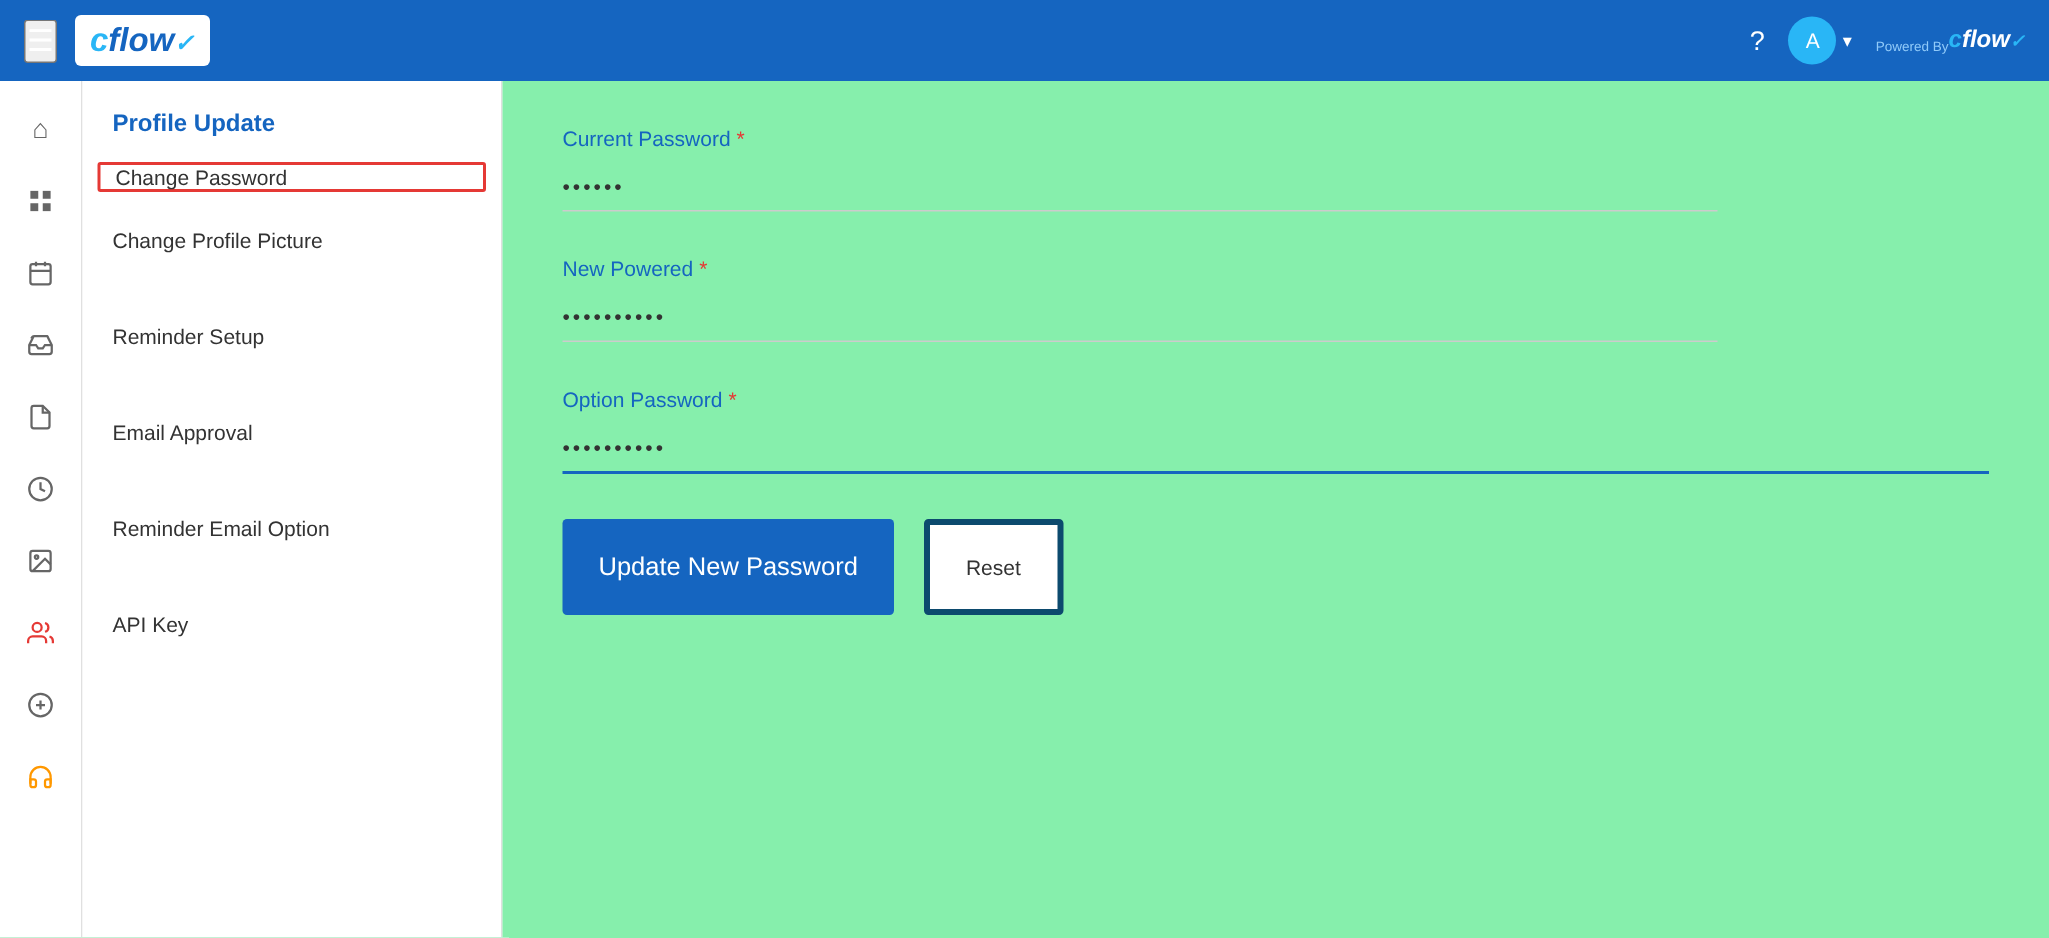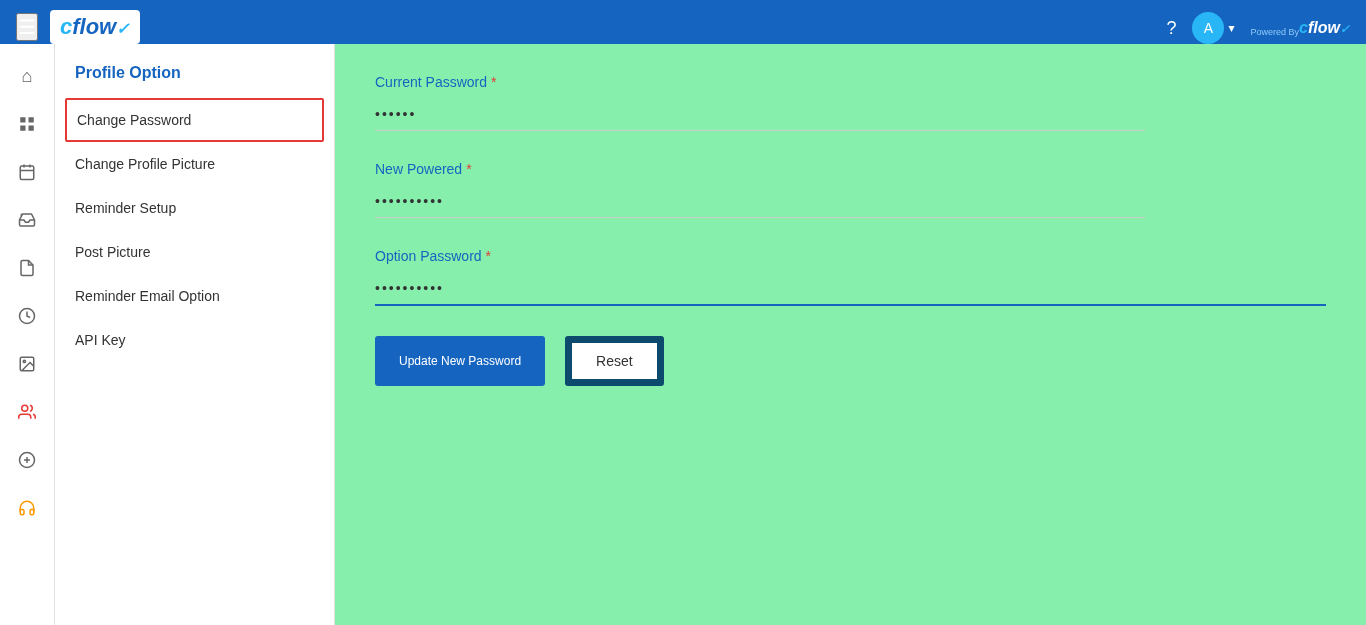--- a/index.html
+++ b/index.html
@@ -1,23 +1,23 @@
 <!DOCTYPE html>
 <html><head>
   <meta charset="utf-8">
   <style>
     * { box-sizing: border-box; margin: 0; padding: 0; }
     body { font-family: Arial, sans-serif; background: #f0f0f0; display: flex; flex-direction: column; height: 625px; overflow: hidden; }
 
     
     .top-nav {
       background: #1565C0;
-      height: 44px;
-      display: flex;
-      align-items: flex-end;
+      height: 54px;
+      display: flex;
+      align-items: center;
       justify-content: space-between;
       padding: 0 16px;
       flex-shrink: 0;
     }
     .top-nav-left {
       display: flex;
       align-items: center;
       gap: 12px;
     }
     .hamburger {
@@ -111,29 +111,29 @@
       padding: 20px 0;
       flex-shrink: 0;
     }
     .profile-sidebar-title {
       color: #1565C0;
       font-size: 16px;
       font-weight: bold;
       padding: 0 20px 16px 20px;
     }
     .sidebar-menu-item {
-      padding: 14px 20px;
+      padding: 24px 20px;
       font-size: 14px;
       color: #333;
       cursor: pointer;
     }
     .sidebar-menu-item.active {
       border: 2px solid #e53935;
       margin: 0 10px;
-      padding: 12px 10px;
+      padding: 0 10px;
       border-radius: 2px;
     }
 
     
     .content-area {
       flex: 1;
       background: #86efac;
       padding: 30px 40px;
       overflow-y: auto;
     }
@@ -165,30 +165,30 @@
       background: transparent;
     }
     .form-input.focused {
       border-bottom: 2px solid #1565C0;
     }
 
     .btn-update {
       background: #1565C0;
       color: white;
       border: none;
-      padding: 8px 24px;
-      font-size: 12px;
+      padding: 22px 24px;
+      font-size: 17px;
       border-radius: 3px;
       cursor: pointer;
       margin-right: 10px;
     }
     .btn-reset {
       background: white;
       color: #333;
-      border: 7px solid #0c4a6e;
+      border: 4px solid #0c4a6e;
       padding: 10px 24px;
       font-size: 14px;
       border-radius: 3px;
       cursor: pointer;
     }
   </style>
 </head>
 <body>
 
 <div class="top-nav">
@@ -278,25 +278,25 @@
     <div class="icon-sidebar-item orange-icon">
       <svg width="18" height="18" viewBox="0 0 24 24" fill="none" stroke="#FF9800" stroke-width="2">
           <path d="M3 18v-6a9 9 0 0 1 18 0v6"></path>
           <path d="M21 19a2 2 0 0 1-2 2h-1a2 2 0 0 1-2-2v-3a2 2 0 0 1 2-2h3z"></path>
           <path d="M3 19a2 2 0 0 0 2 2h1a2 2 0 0 0 2-2v-3a2 2 0 0 0-2-2H3z"></path>
         </svg>
     </div>
   </div>
 
   <div class="profile-sidebar">
-    <div class="profile-sidebar-title">Profile Option</div>
+    <div class="profile-sidebar-title">Profile Update</div>
     <div class="sidebar-menu-item active">Change Password</div>
     <div class="sidebar-menu-item">Change Profile Picture</div>
     <div class="sidebar-menu-item">Reminder Setup</div>
-    <div class="sidebar-menu-item">Post Picture</div>
+    <div class="sidebar-menu-item">Email Approval</div>
     <div class="sidebar-menu-item">Reminder Email Option</div>
     <div class="sidebar-menu-item">API Key</div>
   </div>
 
   <div class="content-area">
 
     <div class="form-group">
       <div class="form-label">
         <span>Current Password</span>
         <span class="required-star">*</span>

